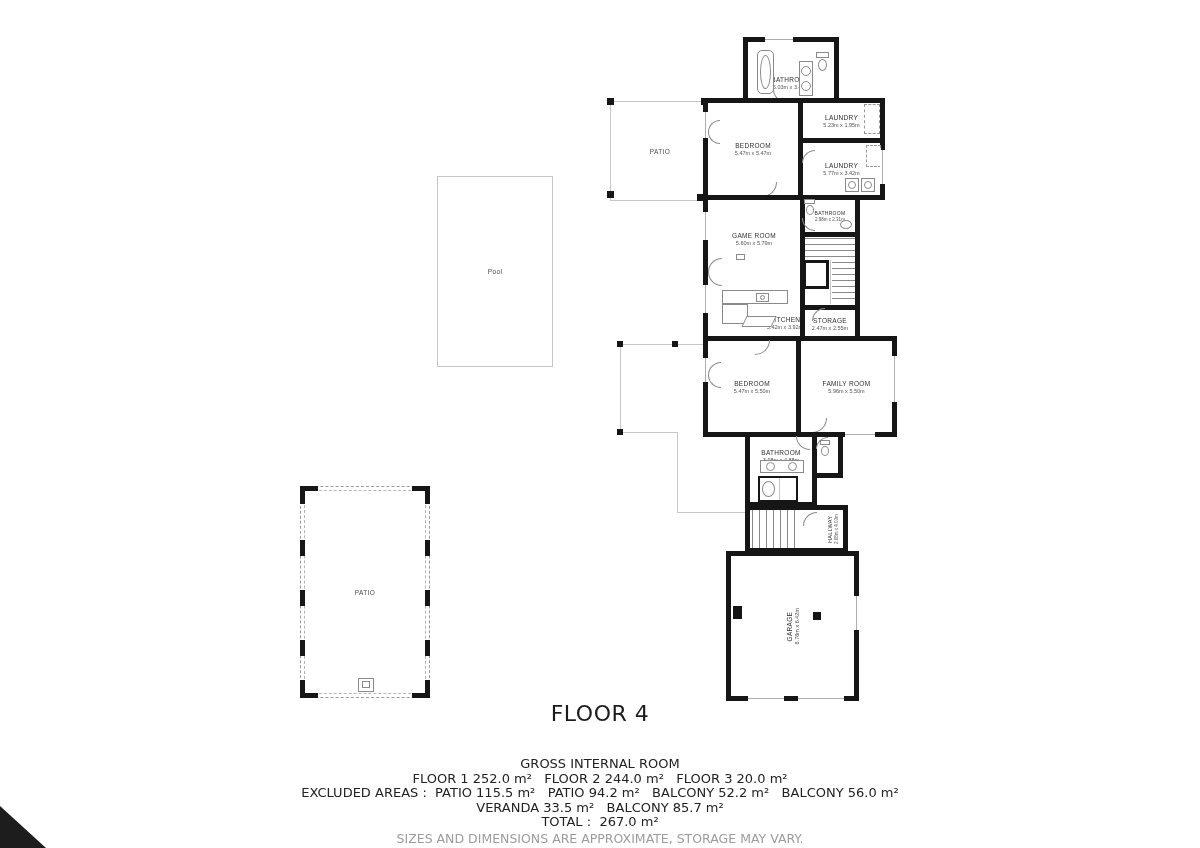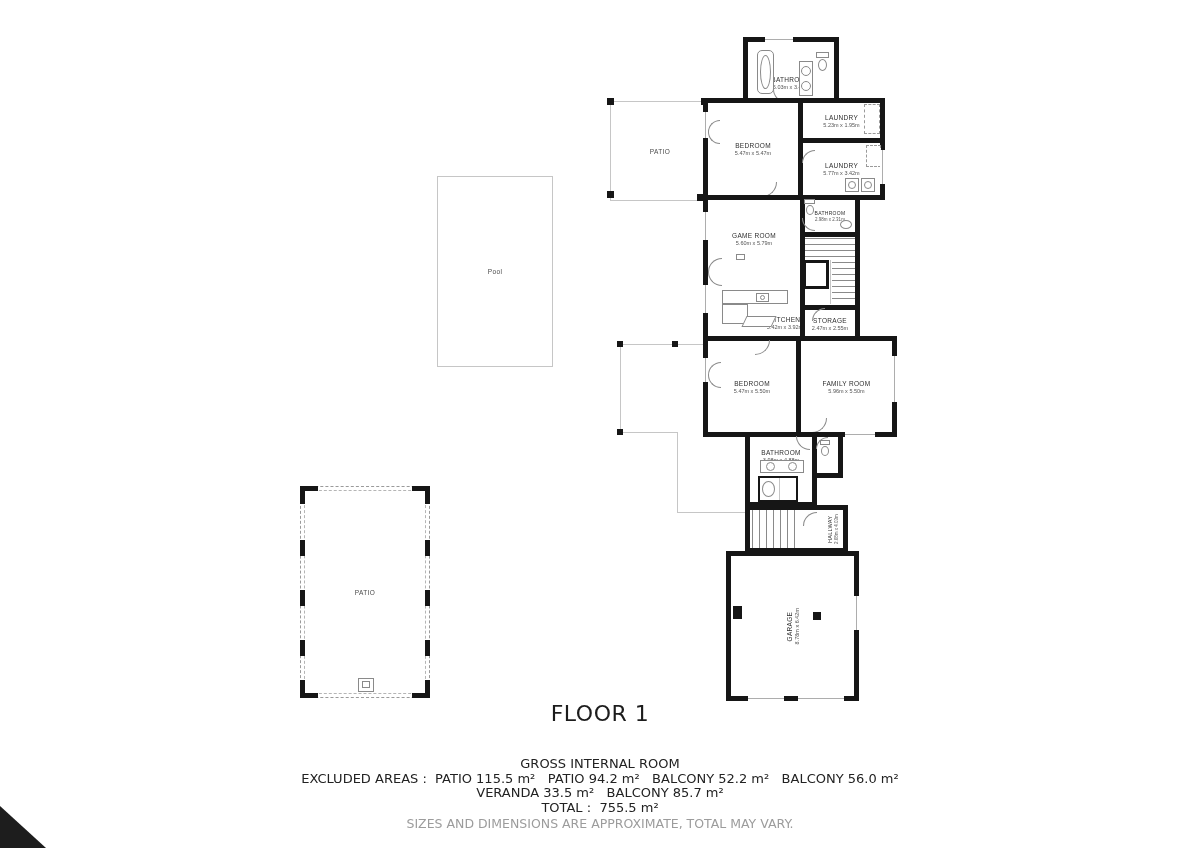--- a/index.html
+++ b/index.html
@@ -269,24 +269,25 @@
   <div class="winh" style="left:748px;top:695px;width:36px;height:6px">
       <i></i>
     </div>
   <div class="winh" style="left:798px;top:695px;width:46px;height:6px">
       <i></i>
     </div>
   <div class="winv" style="left:853px;top:596px;width:6px;height:34px">
       <i></i>
     </div>
 
-  <div id="floor-title">FLOOR 1</div>
+  <div id="floor-title">FLOOR 4</div>
 
   <div id="footer">
     <div class="fl">GROSS INTERNAL ROOM</div>
+    <div class="fl">FLOOR 1 252.0 m²   FLOOR 2 244.0 m²   FLOOR 3 20.0 m²</div>
     <div class="fl">EXCLUDED AREAS :  PATIO 115.5 m²   PATIO 94.2 m²   BALCONY 52.2 m²   BALCONY 56.0 m²</div>
     <div class="fl">VERANDA 33.5 m²   BALCONY 85.7 m²</div>
-    <div class="fl">TOTAL :  755.5 m²</div>
-    <div class="fl disc">SIZES AND DIMENSIONS ARE APPROXIMATE, TOTAL MAY VARY.</div>
+    <div class="fl">TOTAL :  267.0 m²</div>
+    <div class="fl disc">SIZES AND DIMENSIONS ARE APPROXIMATE, STORAGE MAY VARY.</div>
   </div>
 
   <div id="corner-accent"></div>
 </div>
 
 </body></html>

